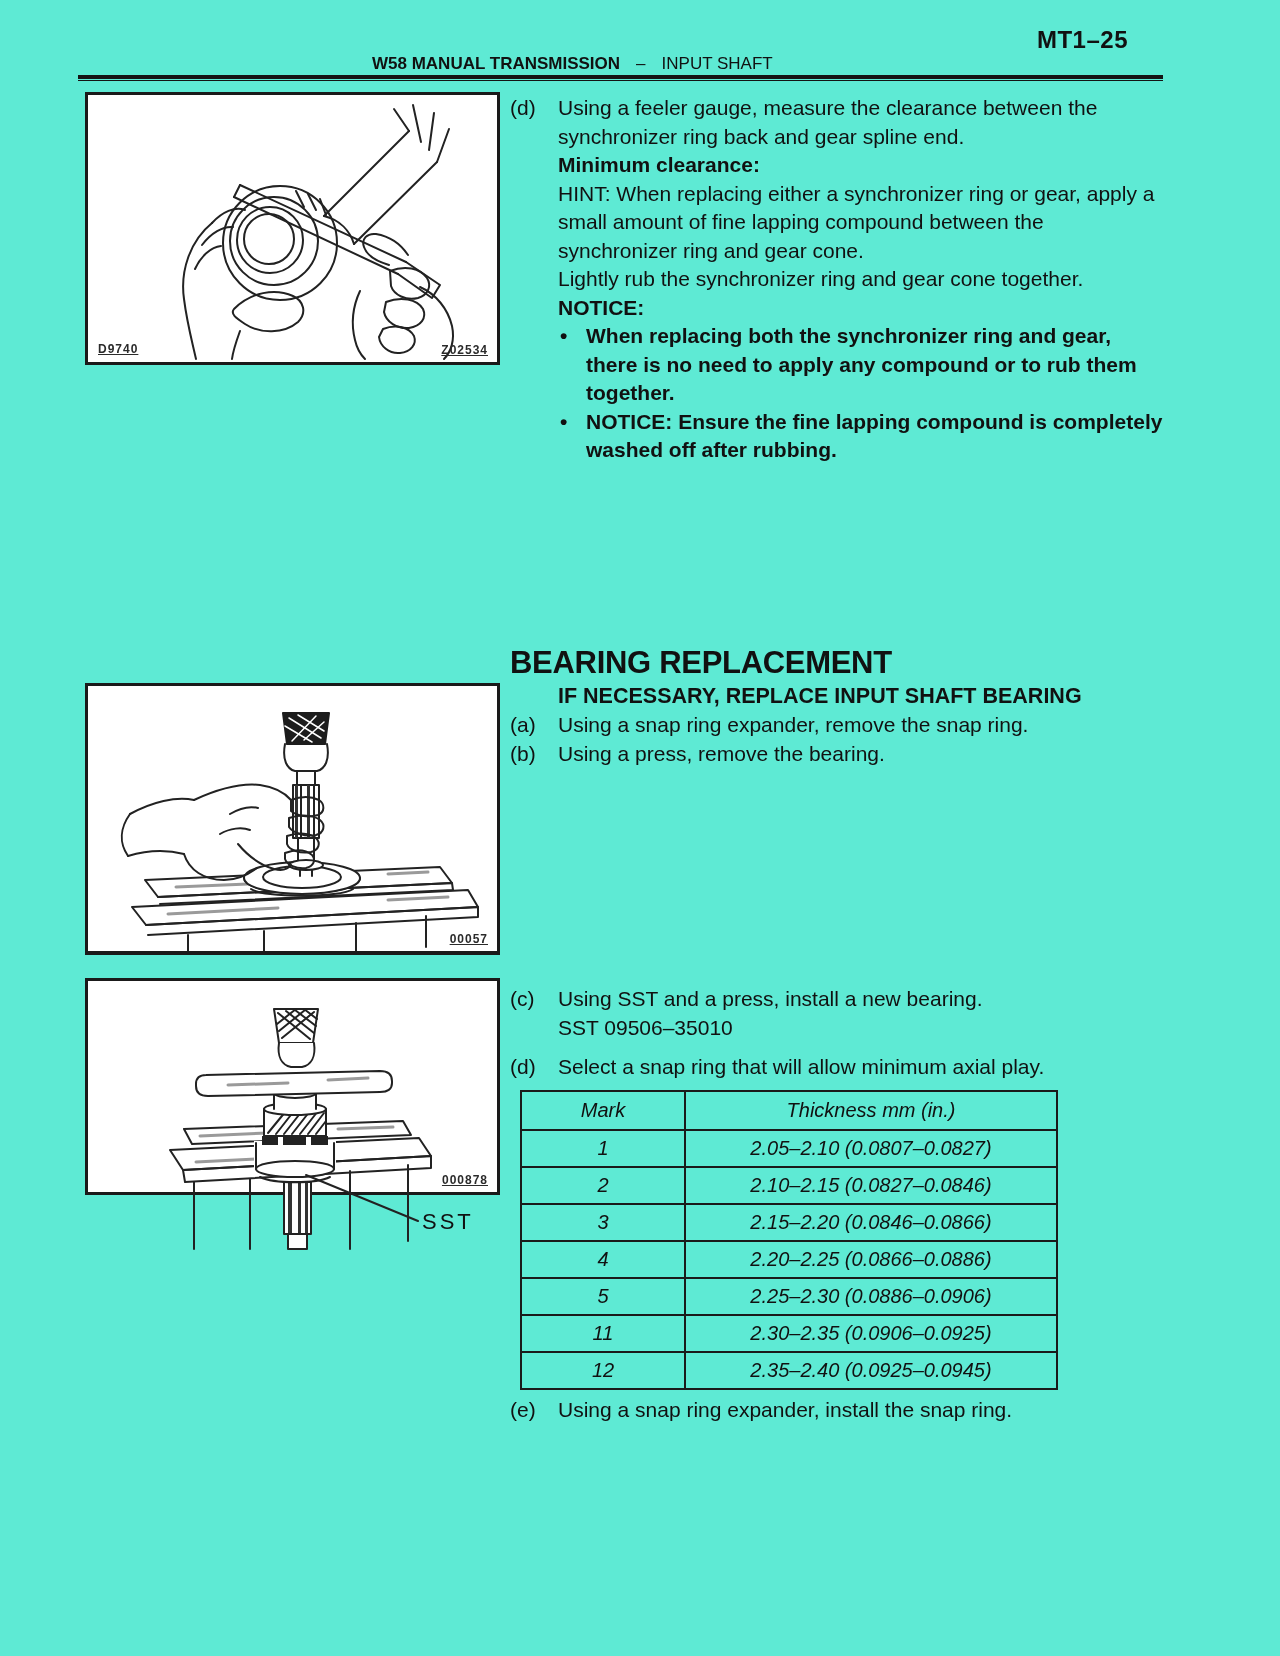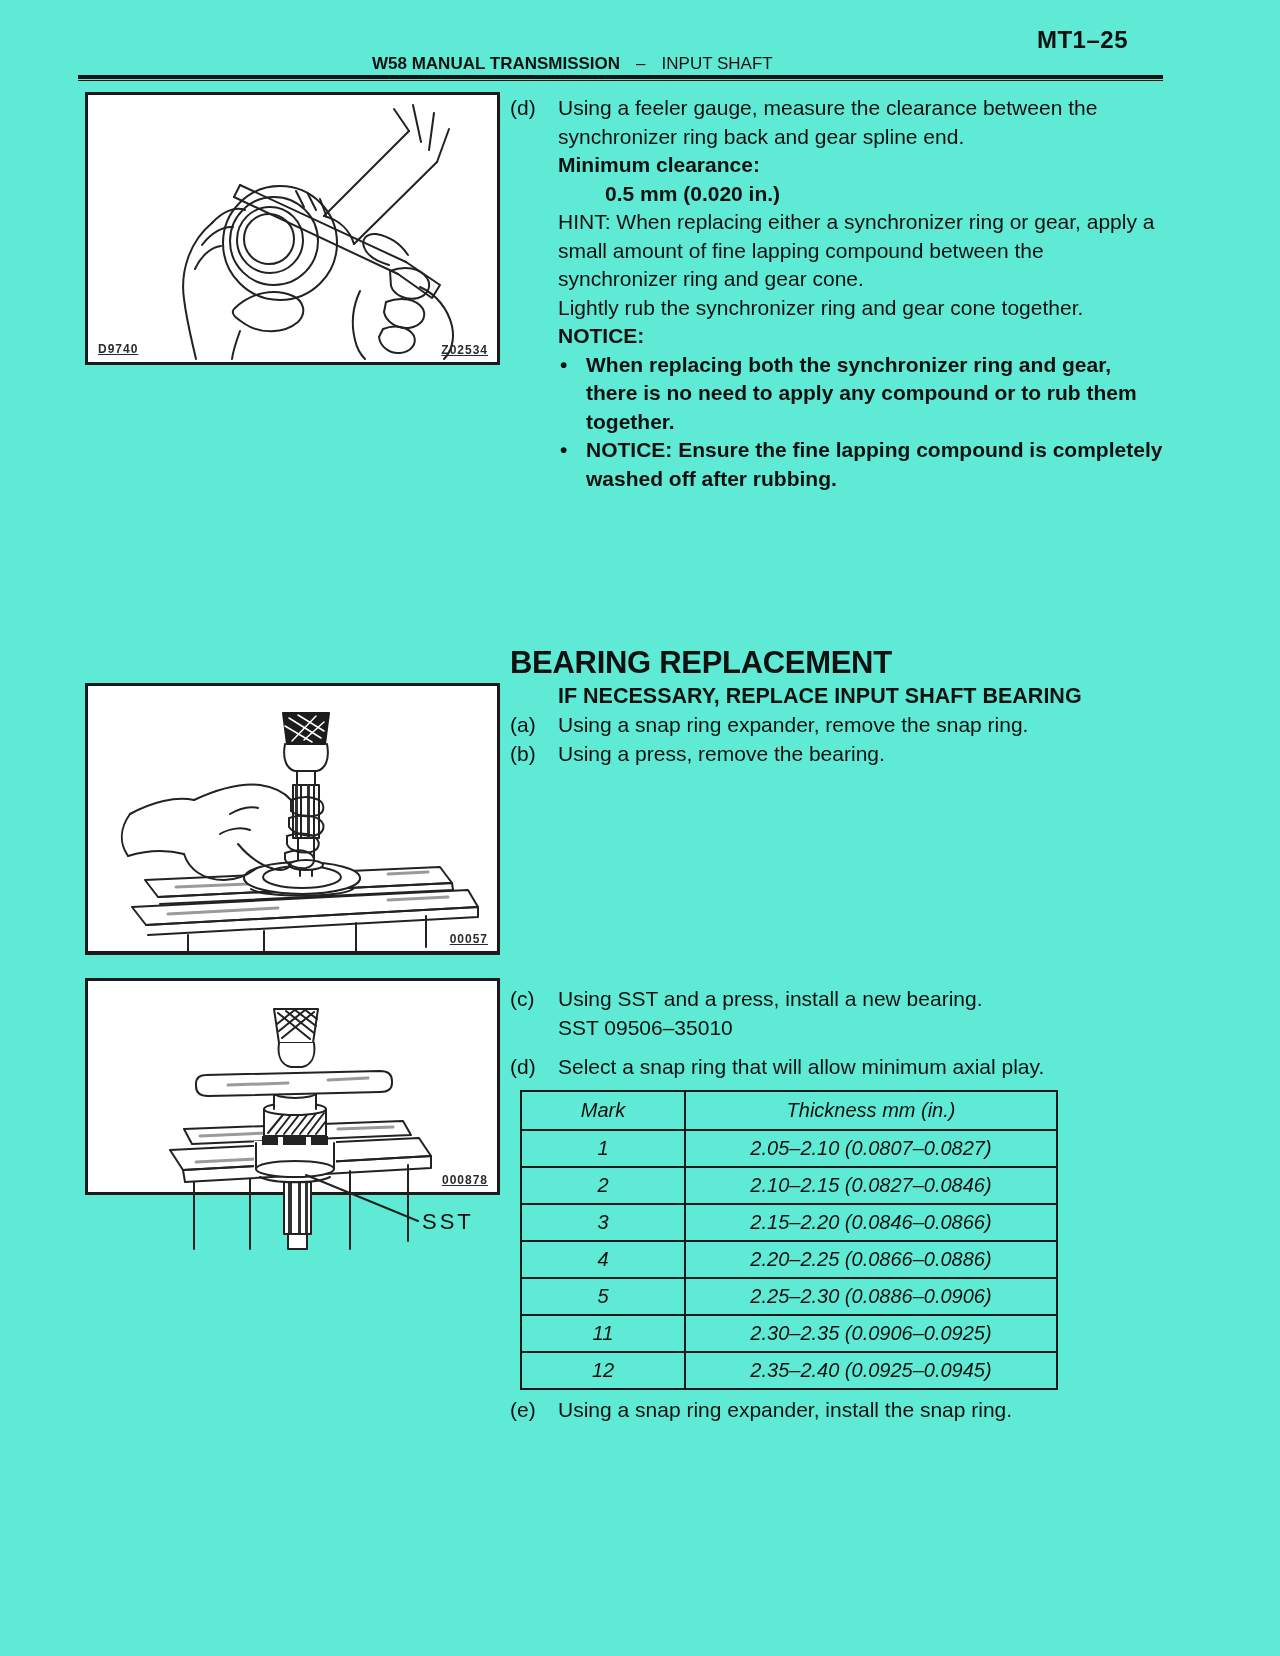--- a/index.html
+++ b/index.html
@@ -277,21 +277,20 @@
     </svg>
     <span class="figcode br">000878</span>
   </div>
 
   <div class="textcol" id="block-top">
     <div class="step">
       <span class="lbl">(d)</span>
       <span class="txt">Using a feeler gauge, measure the clearance between the synchronizer ring back and gear spline end.</span>
     </div>
     <div class="ind1 b">Minimum clearance:</div>
-    <div class="ind2 b">0.5 mm (0.020 in.)</div>
     <div class="ind1" style="max-width:648px">HINT: When replacing either a synchronizer ring or gear, apply a small amount of fine lapping compound between the synchronizer ring and gear cone.</div>
     <div class="ind1">Lightly rub the synchronizer ring and gear cone together.</div>
     <div class="ind1 b">NOTICE:</div>
     <div class="bullet">
       <span class="dot">•</span>
       <span class="txt">When replacing both the synchronizer ring and gear, there is no need to apply any compound or to rub them together.</span>
     </div>
     <div class="bullet">
       <span class="dot">•</span>
       <span class="txt">NOTICE: Ensure the fine lapping compound is completely washed off after rubbing.</span>

